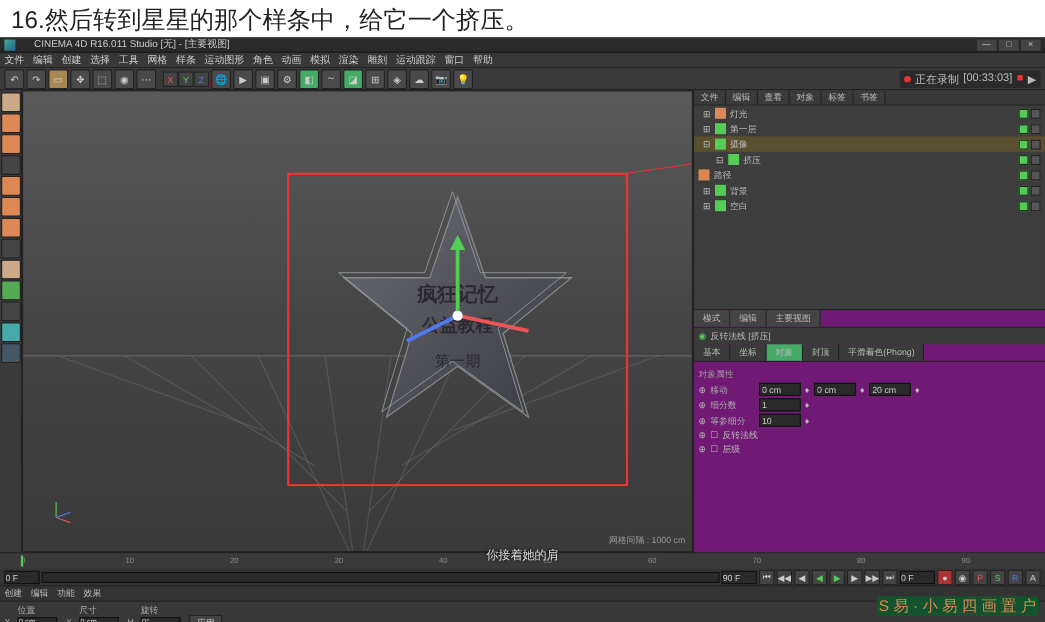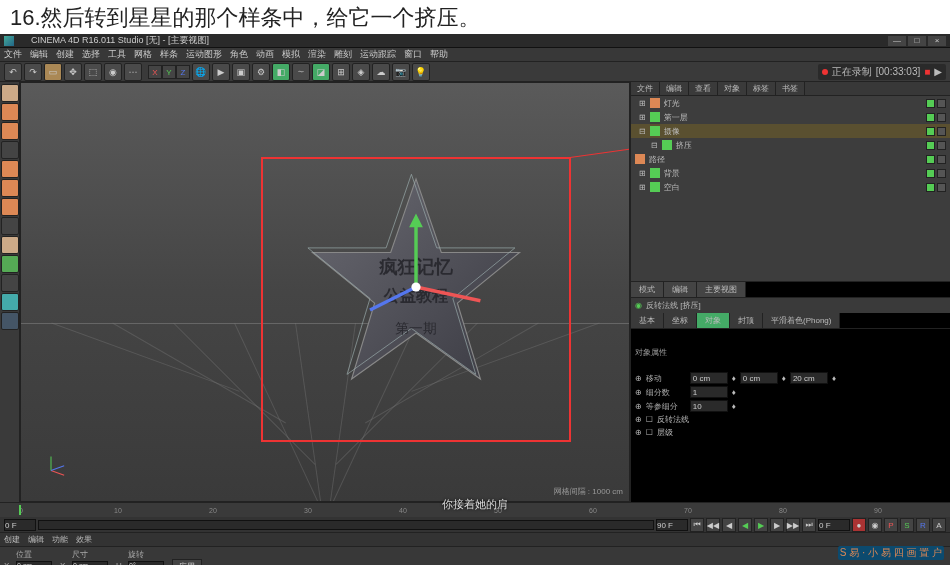--- a/index.html
+++ b/index.html
@@ -55,47 +55,47 @@
 .rtabs span{padding:0 6px;line-height:14px;background:#3a3a3a;border-right:1px solid #222}
 .objmgr{height:186px;background:#3d3d3d;overflow:hidden;border-bottom:1px solid #222}
 .obj-row{display:flex;align-items:center;height:14px;padding:0 4px;font-size:8px;gap:4px}
 .obj-row.sel{background:#5a5030}
 .obj-row .ic{width:10px;height:10px;display:inline-block}
 .obj-row .ic.g{background:#5c5}
 .obj-row .ic.o{background:#d85}
 .obj-row .tags{margin-left:auto;display:flex;gap:2px}
 .obj-row .tags span{width:9px;height:9px;background:#555;border:1px solid #222}
 .obj-row .tags .on{background:#5c5}
-.attr{flex:1;background:#000000;display:flex;flex-direction:column}
+.attr{flex:1;background:#701a75;display:flex;flex-direction:column}
 .attr-tabs{display:flex;font-size:8px;border-bottom:1px solid #222}
 .attr-tabs span{padding:2px 8px;background:#444;border-right:1px solid #222}
 .attr-sub{display:flex;font-size:8px;border-bottom:1px solid #222}
 .attr-sub span{padding:2px 8px;background:#3a3a3a;border-right:1px solid #222}
 .attr-sub span.act{background:#4a6}
 .attr-body{padding:4px;font-size:8px}
-.attr-body .sec{color:#999;margin:14px 0}
+.attr-body .sec{color:#999;margin:2px 0}
 .attr-body .row{display:flex;align-items:center;gap:4px;margin:2px 0}
 .attr-body .lbl{width:40px;color:#aaa}
 .attr-body input{width:38px;height:12px;background:#2a2a2a;border:1px solid #111;color:#ccc;font-size:8px;padding:0 2px}
 .timeline{height:30px;background:#333;border-top:1px solid #222}
 .tl-ruler{height:14px;background:#3a3a3a;display:flex;align-items:center;padding:0 8px;position:relative}
 .tl-ruler .tick{position:absolute;font-size:7px;color:#888}
 .tl-controls{height:16px;display:flex;align-items:center;padding:0 4px;gap:2px}
 .tl-controls input{width:32px;height:12px;background:#2a2a2a;border:1px solid #111;color:#ccc;font-size:8px}
 .tl-controls .pb{width:14px;height:14px;background:#444;border:1px solid #222;display:flex;align-items:center;justify-content:center;font-size:8px;color:#ccc}
 .tl-controls .pb.g{color:#5c5}
 .tl-controls .pb.r{background:#a33}
 .bottom{height:14px;background:#333;display:flex;align-items:center;padding:0 4px;gap:8px;font-size:8px;border-top:1px solid #222}
 .coords{height:30px;background:#383838;display:flex;padding:2px 4px;gap:8px;font-size:8px;border-top:1px solid #222}
 .coords .cg{display:flex;flex-direction:column;gap:1px}
 .coords .cg div{display:flex;gap:2px}
 .coords .cg span{width:10px;color:#aaa}
 .coords .cg input{width:36px;height:9px;background:#2a2a2a;border:1px solid #111;color:#ccc;font-size:7px}
 .subtitle{position:absolute;bottom:50px;left:50%;transform:translateX(-50%);font-size:11px;color:#ddd;text-shadow:0 0 3px #000}
-.watermark{position:absolute;right:6px;bottom:2px;font-size:10px;color:#d85;background:#0c4a6e;padding:0 2px;border-radius:2px}
+.watermark{position:absolute;right:6px;bottom:2px;font-size:14px;color:#d85;background:#14532d;padding:0 2px;border-radius:2px}
 </style>
 </head>
 <body>
 
 <div class="header-text">16.然后转到星星的那个样条中，给它一个挤压。</div>
 
 <div class="app">
 
   <div class="titlebar">
     <span class="logo"></span>

